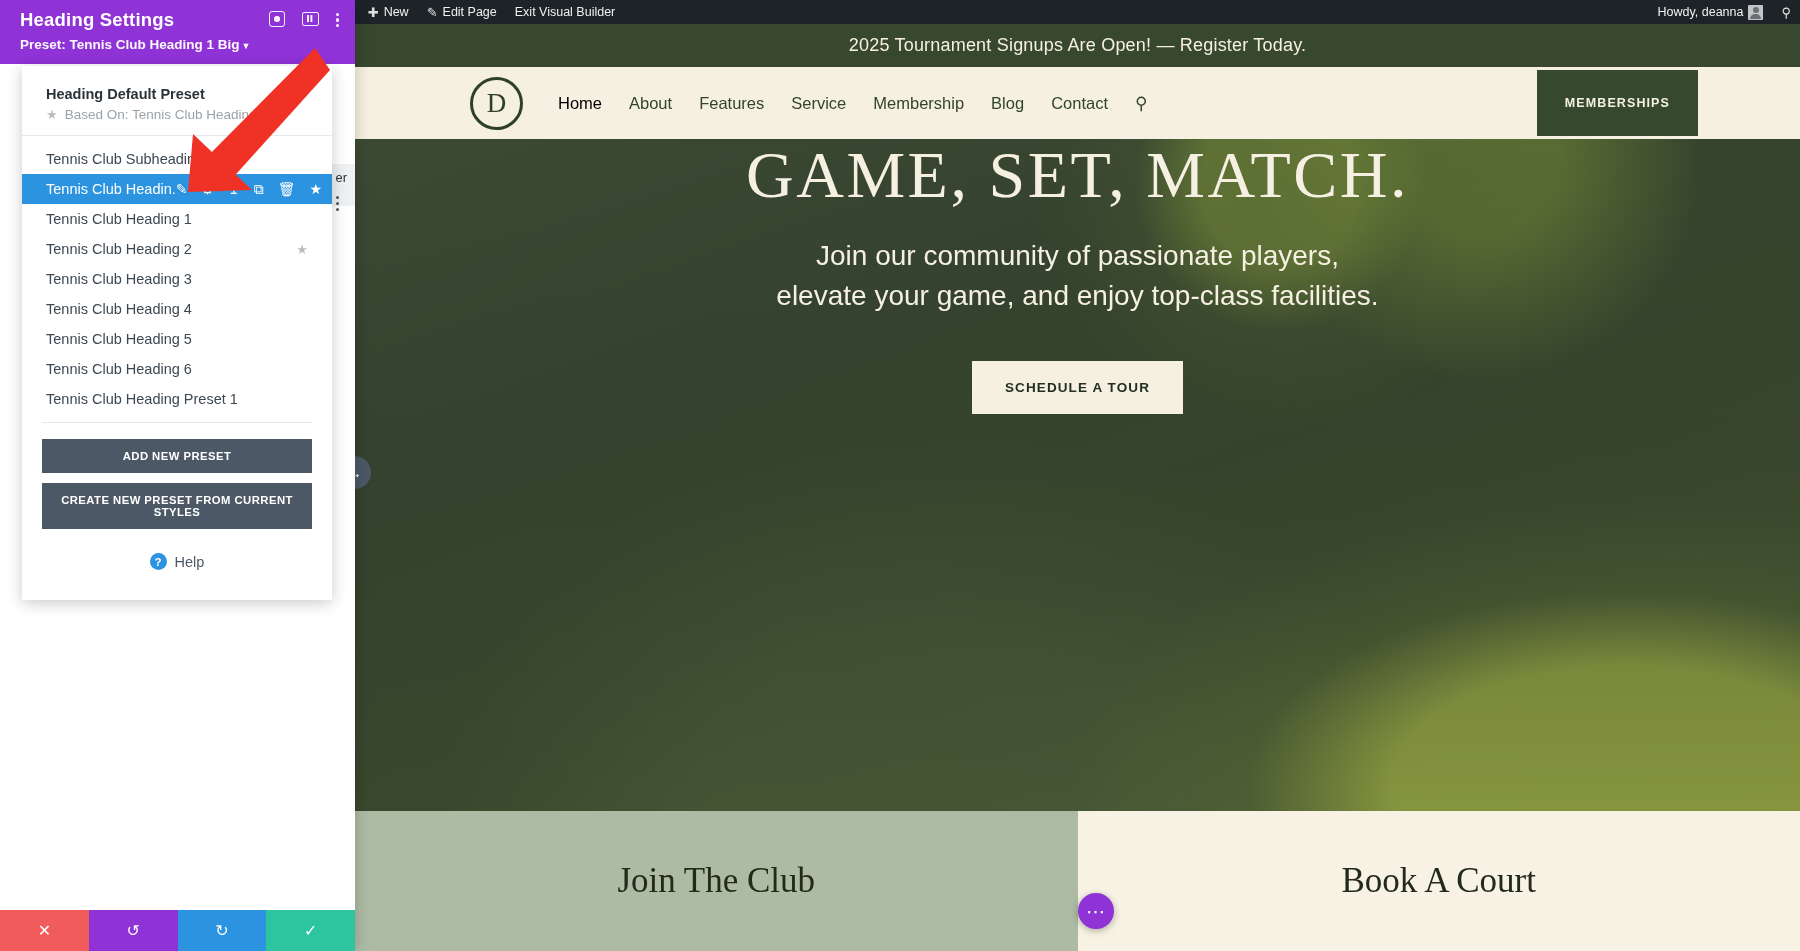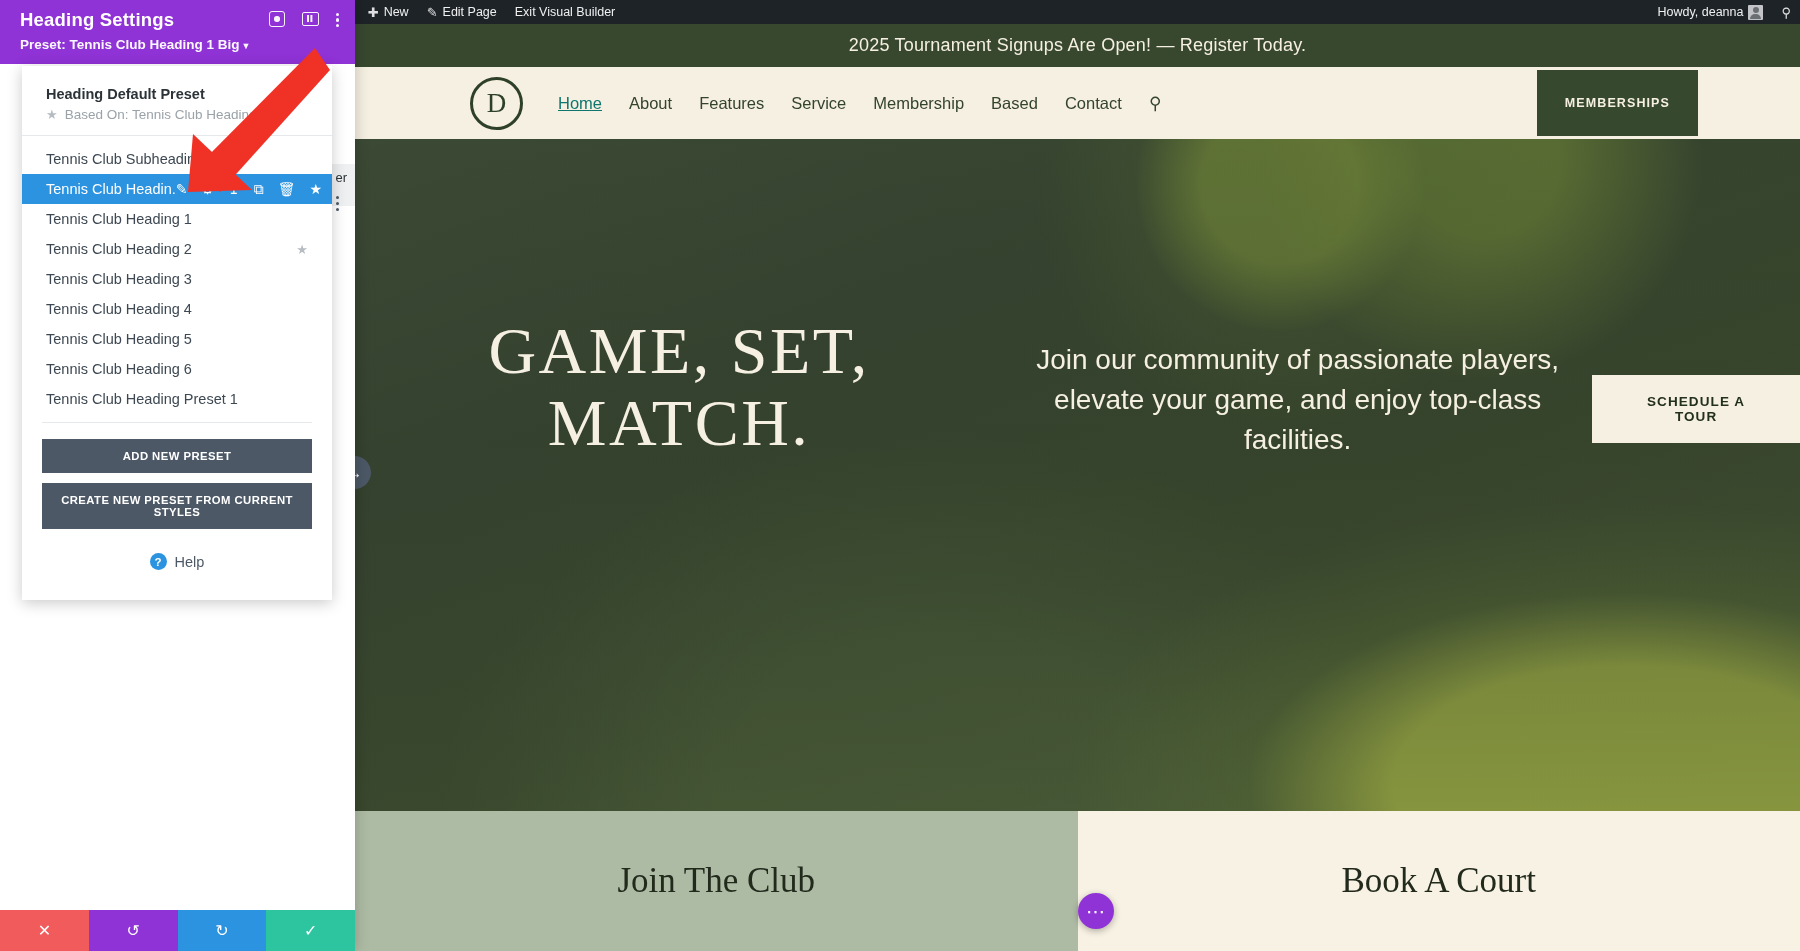--- a/index.html
+++ b/index.html
@@ -63,21 +63,21 @@
     border-radius: 50%; color: #2f4029;
     display: flex; align-items: center; justify-content: center;
     font-size: 27px; font-family: "Liberation Serif", serif;
     margin-left: 55px;
   }
   #main-nav { display: flex; align-items: center; gap: 27px; margin-left: 35px; }
   #main-nav a {
     font-size: 16.5px; color: #33432c; text-decoration: none;
     font-family: "Liberation Sans", sans-serif; white-space: nowrap;
   }
-  #main-nav a.active { color: #0f766e; text-decoration: underline; }
+  #main-nav a.active { color: #000000; }
   .nav-search { font-size: 17px; color: #33432c; transform: scaleX(-1); }
   #memberships-btn {
     margin-left: auto; margin-right: 42px;
     background: #36482d; color: #f6f0e2;
     font-size: 12.5px; font-weight: bold; letter-spacing: 1.1px;
     padding: 26px 28px; border: none; cursor: pointer;
   }
 
   
   #hero {
@@ -88,22 +88,22 @@
       radial-gradient(ellipse at 88% 96%, rgba(205,222,78,.92) 0 13%, rgba(140,170,60,.25) 21%, transparent 31%),
       radial-gradient(ellipse at 40% 100%, rgba(95,120,70,.5) 0 18%, transparent 40%),
       linear-gradient(160deg, #4a5a42 0%, #3b4a35 30%, #41512f 60%, #56683c 100%);
   }
   #hero::after {
     content:''; position:absolute; inset:0;
     background: linear-gradient(180deg, rgba(48,60,42,.55) 0%, rgba(48,60,42,.62) 45%, rgba(48,60,42,.42) 100%);
   }
   #hero-content {
     position: relative; z-index: 2;
-    display: flex; align-items: center;
-    padding-top: 175px; color: #f6f0e2; text-align: center;
+    display: flex; flex-direction: column; align-items: center;
+    color: #f6f0e2; text-align: center;
   }
   #hero-title {
     font-family: "Liberation Serif", serif;
     font-size: 66px; letter-spacing: 2.5px; font-weight: normal;
     line-height: 1.08;
   }
   #hero-sub {
     margin-top: 26px; font-size: 28px; line-height: 1.42;
     font-family: Liberation Sans, sans-serif; font-weight: 300;
   }
@@ -303,21 +303,21 @@
   <div id="site-header">
     <div class="logo-circle">
       <span>D</span>
     </div>
     <nav id="main-nav">
       <a href="#" class="active">Home</a>
       <a href="#">About</a>
       <a href="#">Features</a>
       <a href="#">Service</a>
       <a href="#">Membership</a>
-      <a href="#">Based</a>
+      <a href="#">Blog</a>
       <a href="#">Contact</a>
       <span class="nav-search">⚲</span>
     </nav>
     <button id="memberships-btn">MEMBERSHIPS</button>
   </div>
 
   <section id="hero">
     <div id="hero-content">
       <h1 id="hero-title">GAME, SET, MATCH.</h1>
       <p id="hero-sub">

